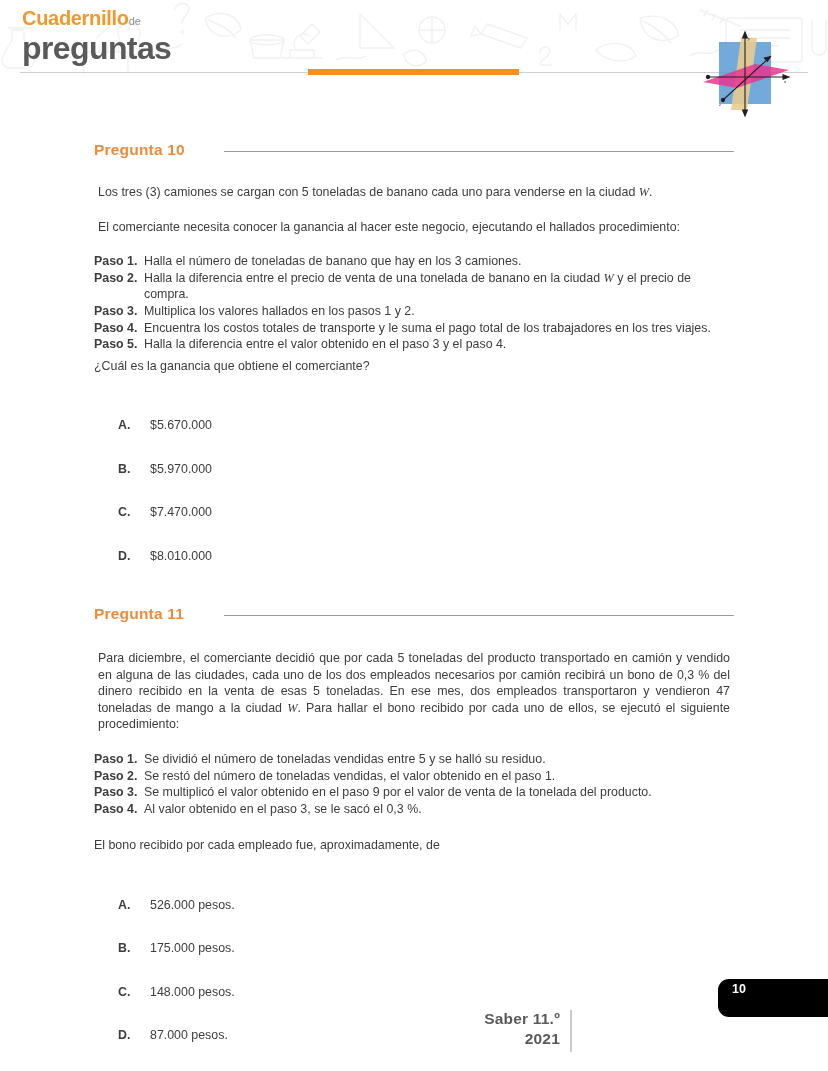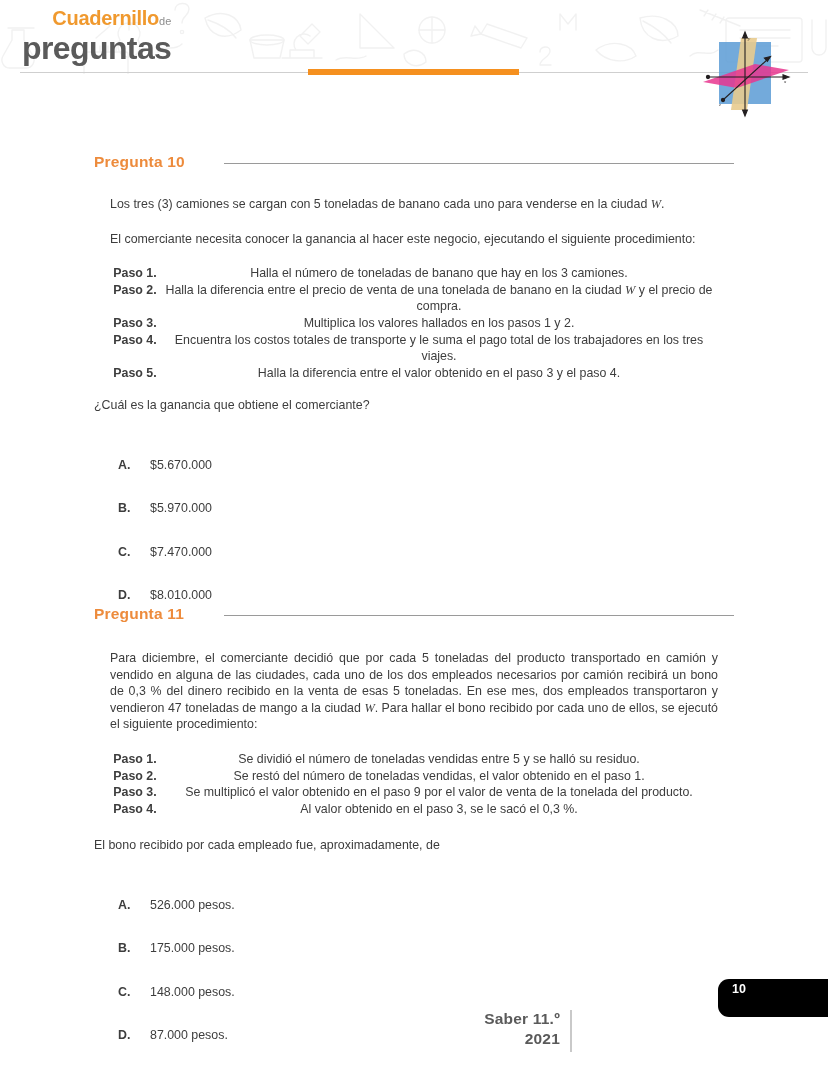--- a/index.html
+++ b/index.html
@@ -16,21 +16,20 @@
     font-family: "Liberation Sans", sans-serif;
     color: #3f3f3f;
   }
 
   
   .header {
     position: absolute;
     left: 0; top: 0;
     width: 792px;
     height: 120px;
-    text-align: right;
   }
   .header-doodles {
     position: absolute;
     left: 0; top: 0;
     width: 828px;
     height: 74px;
     overflow: hidden;
     opacity: 0.5;
   }
   .header-doodles svg { display: block; }
@@ -108,30 +107,30 @@
     height: 1px;
     background: #9a9a9a;
   }
 
   p.body-text, .steps, .prompt, .options {
     font-size: 12.4px;
     line-height: 16.6px;
     color: #3d3d3d;
   }
   p.body-text {
-    margin: 16px;
+    margin: 4px;
     text-align: justify;
     text-justify: inter-word;
   }
   .var {
     font-family: "Liberation Serif", serif;
     font-style: italic;
   }
 
-  .steps { margin: 16px; text-align: center; }
+  .steps { margin: 0; }
   .step-row {
     display: flex;
     align-items: flex-start;
     margin: 0;
   }
   .step-label {
     font-weight: bold;
     white-space: nowrap;
     flex: 0 0 auto;
     width: 50px;
@@ -296,30 +295,30 @@
         <polygon points="73.5,26.6 67.4,28 70.4,31.3"></polygon>
         <circle cx="26" cy="70" r="1.6"></circle>
       </g>
       <text x="51" y="10" font-family="Liberation Serif, serif" font-style="italic" font-size="5" fill="#231F20">y</text>
       <text x="87" y="53" font-family="Liberation Serif, serif" font-style="italic" font-size="5" fill="#231F20">x</text>
       <text x="22" y="76" font-family="Liberation Serif, serif" font-style="italic" font-size="5" fill="#231F20">z</text>
     </svg>
   </div>
 </div>
 
-<div class="question-block" style="top:152px;">
+<div class="question-block" style="top:140px;">
 
   <div class="q-head">
     <span class="q-head-label">Pregunta 10</span>
     <span class="q-head-rule" style="width:510px;"></span>
   </div>
 
   <p class="body-text" style="margin-top:22px;"><span>Los tres (3) camiones se cargan con 5 toneladas de banano cada uno para venderse en la ciudad </span><span class="var">W</span><span>.</span></p>
 
-  <p class="body-text" style="margin-top:18px;">El comerciante necesita conocer la ganancia al hacer este negocio, ejecutando el siguiente procedimiento:</p>
+  <p class="body-text" style="margin-top:18px;">El comerciante necesita conocer la ganancia al hacer este negocio, ejecutando el hallados procedimiento:</p>
 
   <div class="steps" style="margin-top:18px;">
     <div class="step-row">
       <span class="step-label">Paso 1.</span>
       <span class="step-text">Halla el número de toneladas de banano que hay en los 3 camiones.</span>
     </div>
     <div class="step-row">
       <span class="step-label">Paso 2.</span>
       <span class="step-text"><span>Halla la diferencia entre el precio de venta de una tonelada de banano en la ciudad </span><span class="var">W</span><span> y el precio de compra.</span></span>
     </div>

